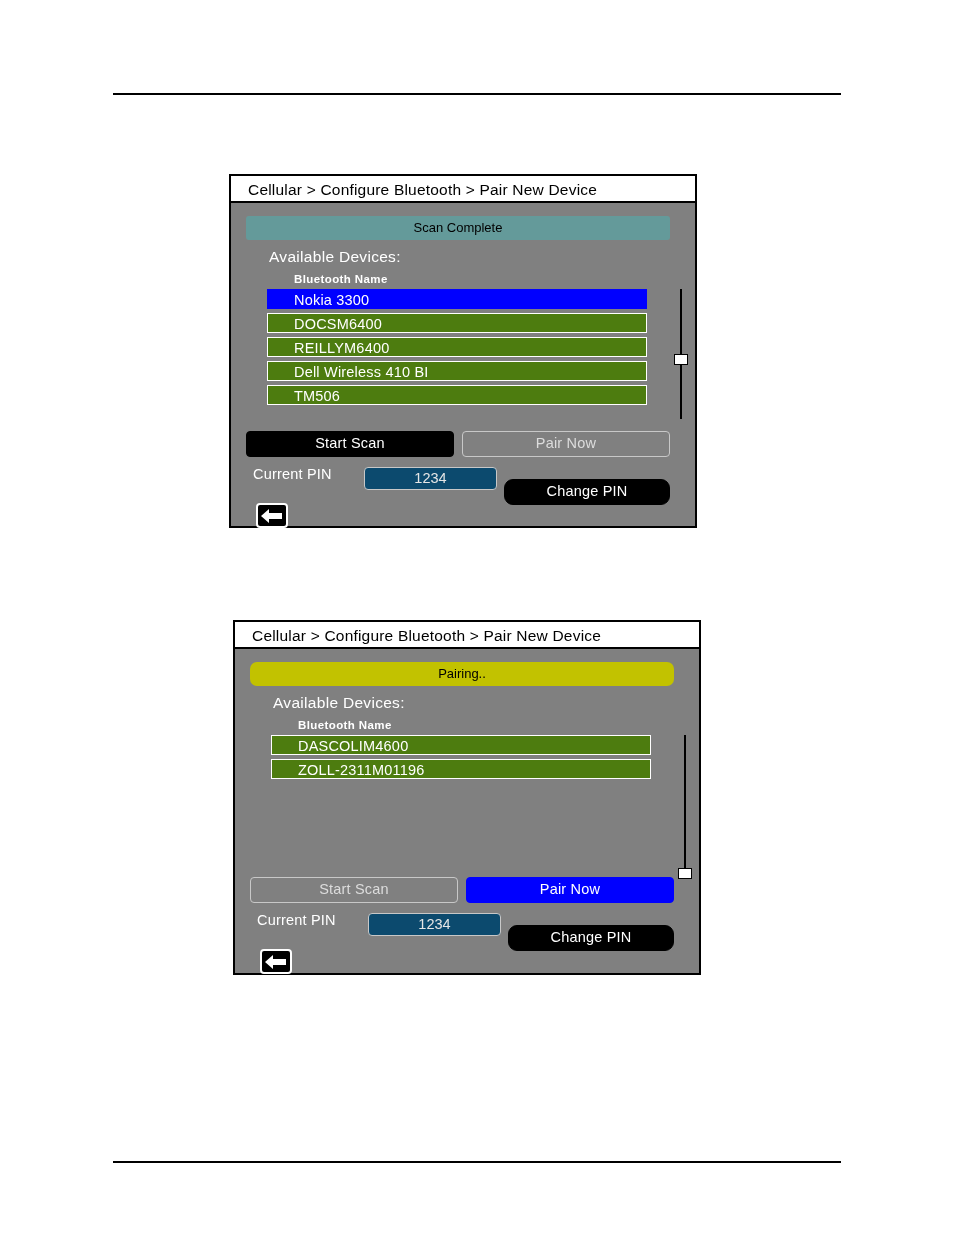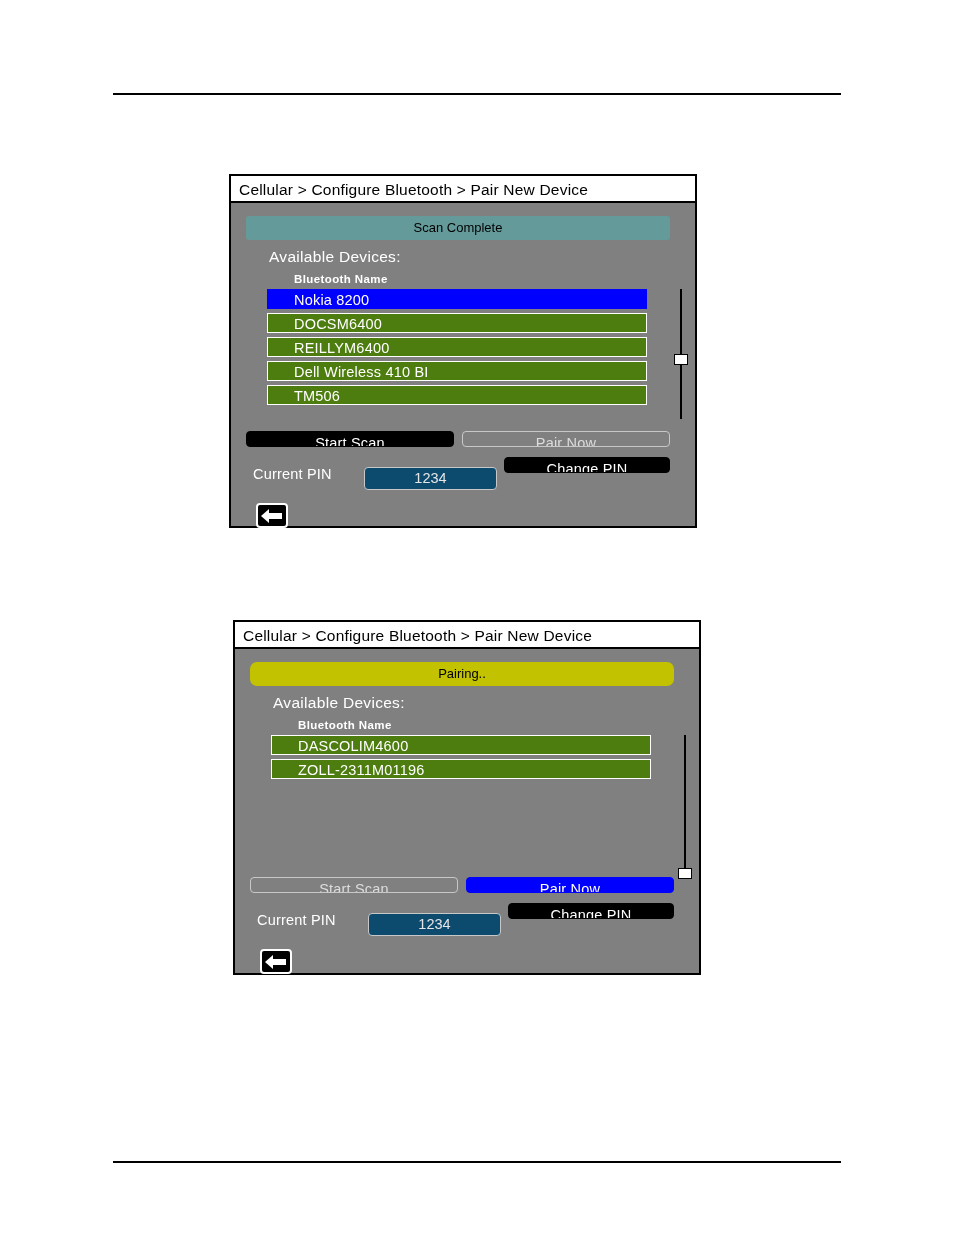--- a/index.html
+++ b/index.html
@@ -44,21 +44,21 @@
     top: 620px;
     width: 468px;
     height: 355px;
   }
 
   .titlebar {
     background: #ffffff;
     color: #000000;
     height: 27px;
     line-height: 27px;
-    padding-left: 8px;
+    padding-left: 17px;
     font-size: 15.5px;
     letter-spacing: 0.2px;
     white-space: nowrap;
     overflow: hidden;
     border-bottom: 2px solid #000000;
   }
 
   .panel-body {
     position: relative;
     height: calc(100% - 29px);
@@ -144,21 +144,21 @@
     left: 0;
     width: 14px;
     height: 11px;
     background: #ffffff;
     border: 1px solid #000000;
   }
 
   
   .btn {
     position: absolute;
-    height: 16px;
+    height: 26px;
     line-height: 22px;
     text-align: center;
     font-size: 14.5px;
     border-radius: 4px;
     letter-spacing: 0.2px;
     white-space: nowrap;
     overflow: hidden;
   }
   .btn.dark {
     background: #000000;
@@ -194,21 +194,21 @@
     width: 133px;
     height: 23px;
     line-height: 21px;
     text-align: center;
     font-size: 14.5px;
     color: #e6e6e6;
     background: #0c4a6e;
     border: 1px solid #c8c8c8;
     border-radius: 4px;
   }
-  .btn-change-pin { left: 273px; top: 254px; width: 166px; }
+  .btn-change-pin { left: 273px; top: 276px; width: 166px; border-radius: 9px; }
 
   
   .back-button {
     position: absolute;
     left: 25px;
     top: 300px;
     width: 32px;
     height: 25px;
     background: #000000;
     border: 2px solid #ffffff;
@@ -225,21 +225,21 @@
 <div class="device-panel" id="panel-scan-complete">
   <div class="titlebar">Cellular &gt; Configure Bluetooth &gt; Pair New Device</div>
   <div class="panel-body">
 
     <div class="status-banner" style="background: rgb(100, 154, 154); color: rgb(0, 0, 0);">Scan Complete</div>
 
     <div class="section-label">Available Devices:</div>
     <div class="column-header">Bluetooth Name</div>
 
     <div class="device-list">
-      <div class="device-row selected">Nokia 8200</div>
+      <div class="device-row selected">Nokia 3300</div>
       <div class="device-row">DOCSM6400</div>
       <div class="device-row">REILLYM6400</div>
       <div class="device-row">Dell Wireless 410 BI</div>
       <div class="device-row">TM506</div>
     </div>
 
     <div class="scrollbar">
       <div class="track"></div>
       <div class="thumb" style="top:50%"></div>
     </div>

